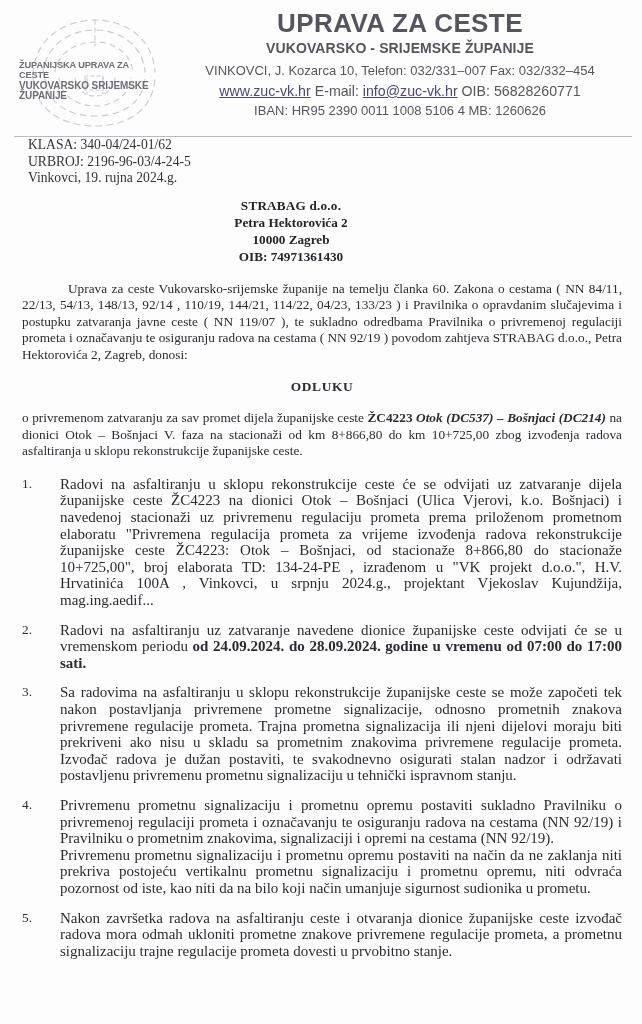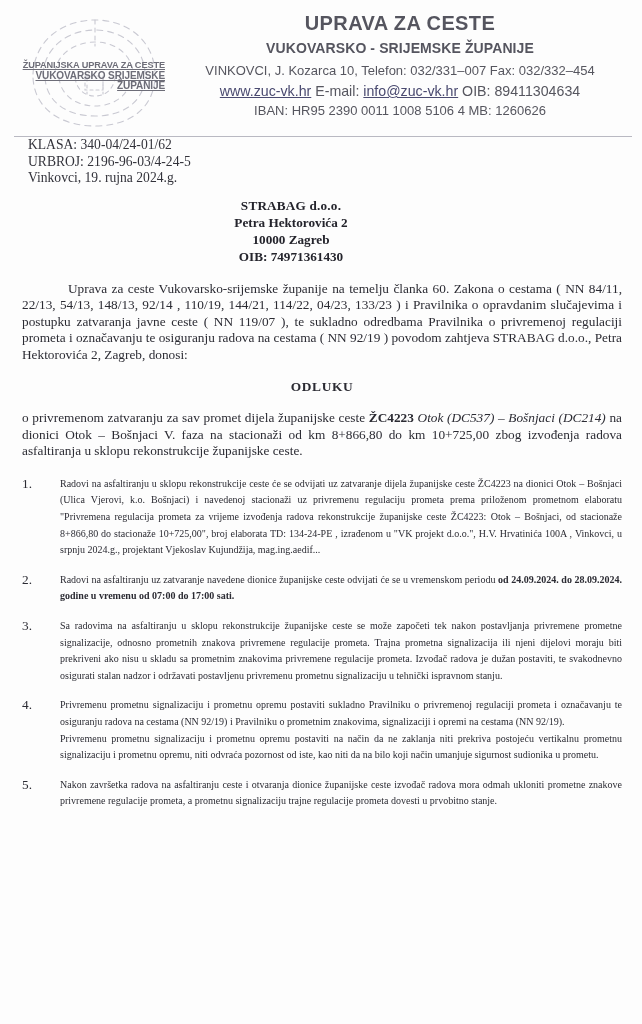--- a/index.html
+++ b/index.html
@@ -42,26 +42,25 @@
   }
   .logo {
     position: relative;
     width: 150px;
     height: 112px;
   }
   .logo svg { display:block; width:150px; height:112px; }
   .logo-text {
     position: absolute;
     left: 0;
-    right: 4px;
+    right: 12px;
     top: 44px;
-    text-align: right;
+    text-align: left;
     font-family: "Liberation Sans", "DejaVu Sans", sans-serif;
     color: #6d6d78;
-    text-decoration: underline;
   }
   .logo-text .l1 {
     display: block;
     font-size: 9.2px;
     font-weight: 700;
     letter-spacing: -0.1px;
     line-height: 10px;
   }
   .logo-text .l2 {
     display: block;
@@ -73,21 +72,21 @@
   }
 
   .head-text {
     flex: 1 1 auto;
     text-align: center;
     font-family: "Liberation Sans", "DejaVu Sans", sans-serif;
     color: #5a5a66;
     padding-right: 4px;
   }
   .head-title-1 {
-    font-size: 20px;
+    font-size: 26px;
     font-weight: 700;
     letter-spacing: 0.4px;
     line-height: 26px;
     color: #55555f;
   }
   .head-title-2 {
     font-size: 14px;
     font-weight: 700;
     letter-spacing: 0.1px;
     line-height: 25px;
@@ -163,26 +162,26 @@
   }
   .item-num {
     flex: 0 0 38px;
     width: 38px;
     font-size: 13.3px;
     line-height: 16.6px;
   }
   .item-body {
     flex: 1 1 auto;
     text-align: justify;
-    font-size: 10px;
+    font-size: 15px;
     line-height: 16.6px;
   }
   .item-body p { margin: 0; }
   b, strong { font-weight: 700; }
-  .bi { font-weight: 400; font-style: italic; }
+  .bi { font-weight: 700; font-style: italic; }
 </style>
 </head>
 <body>
 
 <div class="page">
 
   <div class="letterhead">
 
     <div class="logo-wrap">
       <div class="logo">
@@ -208,21 +207,21 @@
     </div>
 
     <div class="head-text">
       <div class="head-title-1">UPRAVA ZA CESTE</div>
       <div class="head-title-2">VUKOVARSKO - SRIJEMSKE ŽUPANIJE</div>
       <div class="head-line">VINKOVCI, J. Kozarca 10, Telefon: 032/331–007 Fax: 032/332–454</div>
       <div class="head-line shrink">
         <span class="head-link">www.zuc-vk.hr</span>
         <span>E-mail:</span>
         <span class="head-link">info@zuc-vk.hr</span>
-        <span>OIB: 89411304634</span>
+        <span>OIB: 56828260771</span>
       </div>
       <div class="head-line">IBAN: HR95 2390 0011 1008 5106 4  MB: 1260626</div>
     </div>
   </div>
 
   <div class="rule"></div>
 
   <div class="refblock">
     <div>KLASA: 340-04/24-01/62</div>
     <div>URBROJ: 2196-96-03/4-24-5</div>

